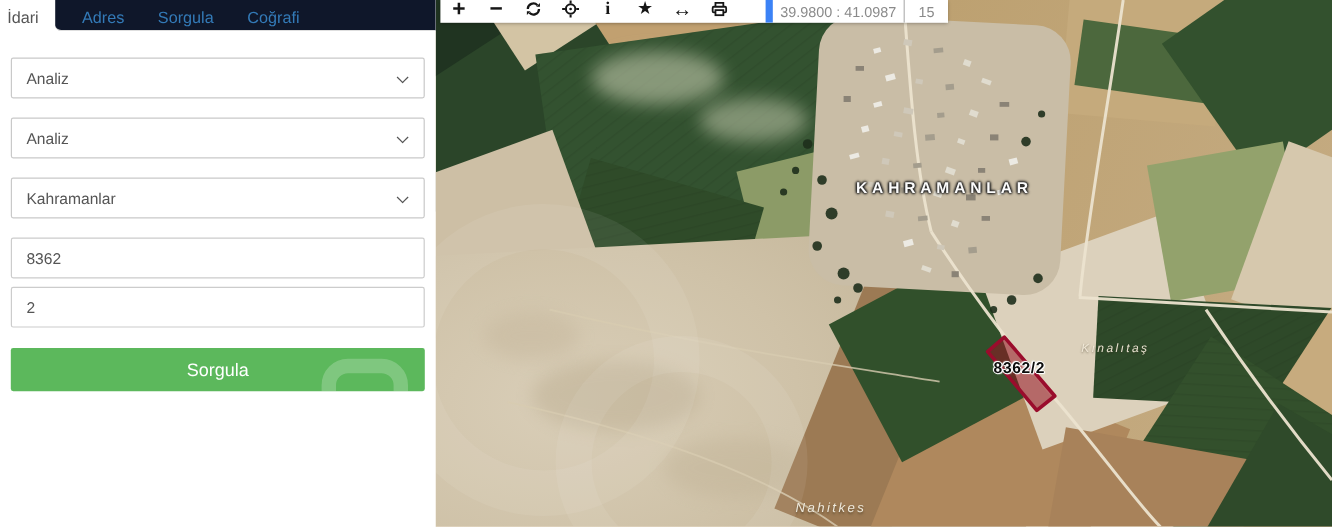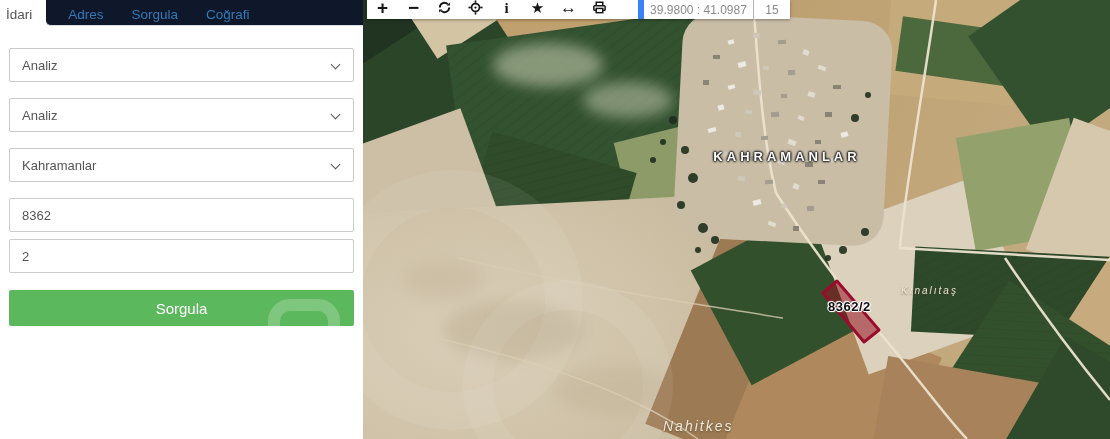--- a/index.html
+++ b/index.html
@@ -31,21 +31,21 @@
          background:linear-gradient(115deg,#c8ae82 0%,#bda171 45%,#c6ad85 100%); cursor:grab; }
   .map svg.deco { position:absolute; left:0; top:0; }
   .maplabel { position:absolute; z-index:5; pointer-events:none; }
   .lbl-village { left:424px; top:149px; transform:translateX(-50%); font-size:13px; font-weight:bold;
                  letter-spacing:4px; color:#fcfcfc;
                  text-shadow:0 1px 2px #222,1px 0 2px #222,-1px 0 2px #222,0 -1px 2px #222; }
   .lbl-parcel { left:465px; top:299px; font-size:13px; font-weight:bold; color:#0d0d0d; letter-spacing:.5px;
                 text-shadow:1px 0 0 #fff,-1px 0 0 #fff,0 1px 0 #fff,0 -1px 0 #fff,1px 1px 1px #fff,-1px -1px 1px #fff; }
   .lbl-east { left:538px; top:285px; font-style:italic; font-size:10px; color:#f2ead9; letter-spacing:2px;
               opacity:.95; text-shadow:0 1px 2px rgba(60,50,30,.6); }
-  .lbl-south { left:300px; top:418px; font-style:italic; font-size:14px; color:#efeadd; letter-spacing:2px;
+  .lbl-south { left:300px; top:418px; font-style:italic; font-size:11px; color:#efeadd; letter-spacing:2px;
                text-shadow:0 1px 2px rgba(60,50,30,.6); }
   .map-wm { position:absolute; border-radius:50%; border:38px solid rgba(255,255,255,.07); pointer-events:none; z-index:4; }
 
   
   .toolbar { position:absolute; left:4px; top:0; width:423px; height:19px; background:#fff; z-index:10;
              display:flex; align-items:center; overflow:hidden; box-shadow:0 1px 3px rgba(0,0,0,.35); }
   .tbb { background:none; border:none; width:31px; height:19px; display:flex; align-items:center;
          justify-content:center; cursor:pointer; padding:0; }
   .tg { color:#161616; transform:translateY(-2px); display:inline-block; line-height:14px; }
   .tg.plusminus { font-size:19px; font-weight:bold; }

